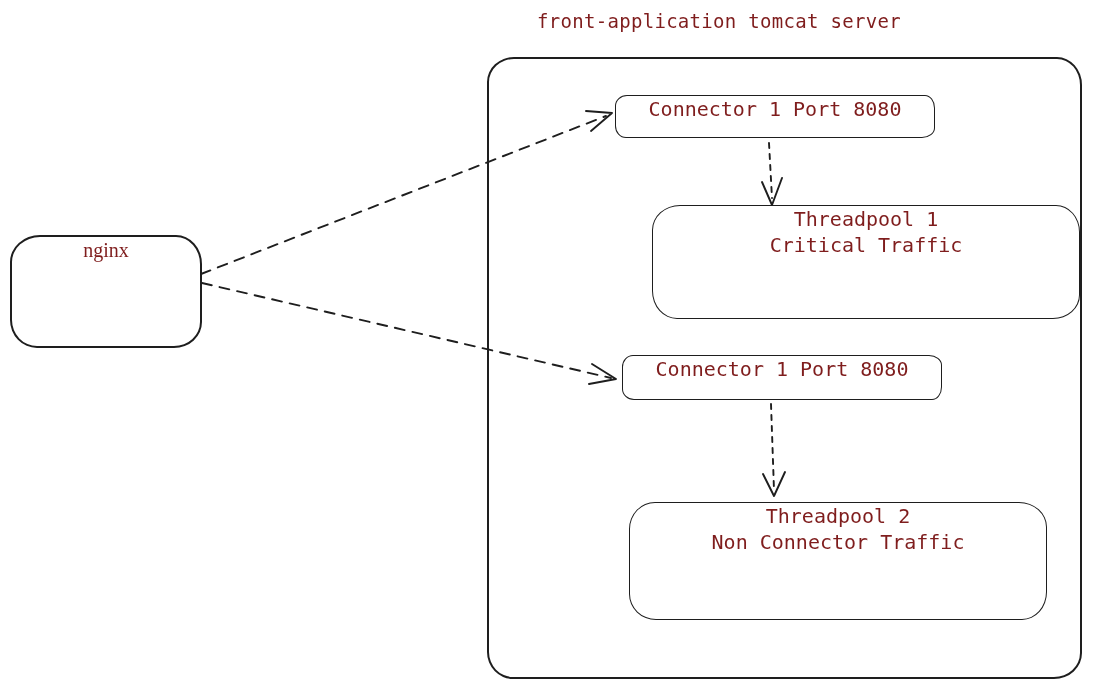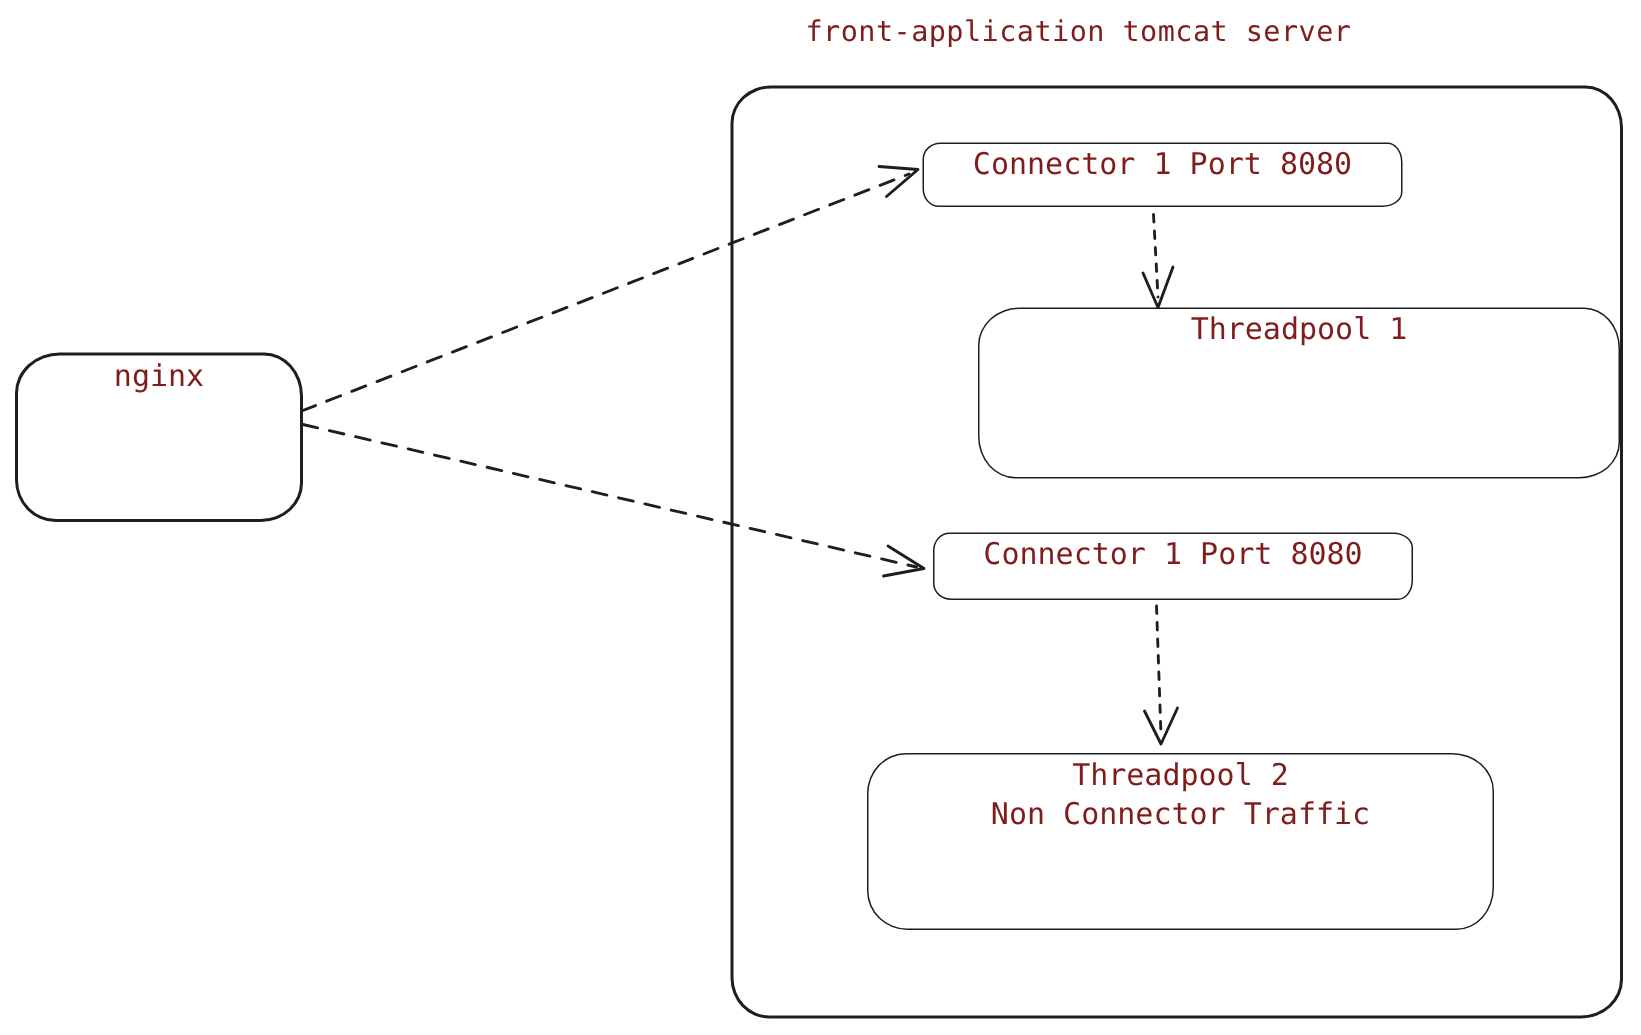--- a/index.html
+++ b/index.html
@@ -41,39 +41,40 @@
     background: #ffffff;
     box-sizing: border-box;
     font-size: 20px;
     line-height: 26px;
     white-space: nowrap;
   }
   .node-nginx {
     left: 10px; top: 235px; width: 192px; height: 113px;
     border: 2.6px solid #1e1e1e;
     border-radius: 30px 26px 28px 27px / 27px 29px 26px 28px;
+    font-family: Liberation Serif, serif;
   }
   .node-connector-top {
     left: 615px; top: 95px; width: 320px; height: 43px;
     border: 1.9px solid #1e1e1e;
     border-radius: 12px 10px 13px 11px / 11px 13px 10px 12px;
   }
   .node-threadpool-1 {
     left: 620px; top: 205px; width: 428px; height: 114px;
     border: 1.9px solid #1e1e1e;
     border-radius: 28px 24px 27px 25px / 25px 27px 24px 28px;
     margin-left: 32px;
   }
   .node-connector-bottom {
     left: 622px; top: 355px; width: 320px; height: 45px;
     border: 1.9px solid #1e1e1e;
     border-radius: 11px 13px 10px 12px / 12px 10px 13px 11px;
   }
   .node-threadpool-2 {
-    left: 578px; top: 502px; width: 418px; height: 118px;
+    left: 629px; top: 502px; width: 418px; height: 118px;
     border: 1.9px solid #1e1e1e;
     border-radius: 26px 28px 25px 27px / 27px 25px 28px 26px;
   }
   .edges-layer {
     position: absolute;
     left: 0; top: 0;
     width: 1094px;
     height: 690px;
     pointer-events: none;
   }
@@ -105,20 +106,21 @@
   <div class="node node-nginx">
     <div>nginx</div>
   </div>
 
   <div class="node node-connector-top">
     <div>Connector 1 Port 8080</div>
   </div>
 
   <div class="node node-threadpool-1">
     <div>Threadpool 1</div>
+    <div>Critical Traffic</div>
   </div>
 
   <div class="node node-connector-bottom">
     <div>Connector 1 Port 8080</div>
   </div>
 
   <div class="node node-threadpool-2">
     <div>Threadpool 2</div>
     <div>Non Connector Traffic</div>
   </div>

